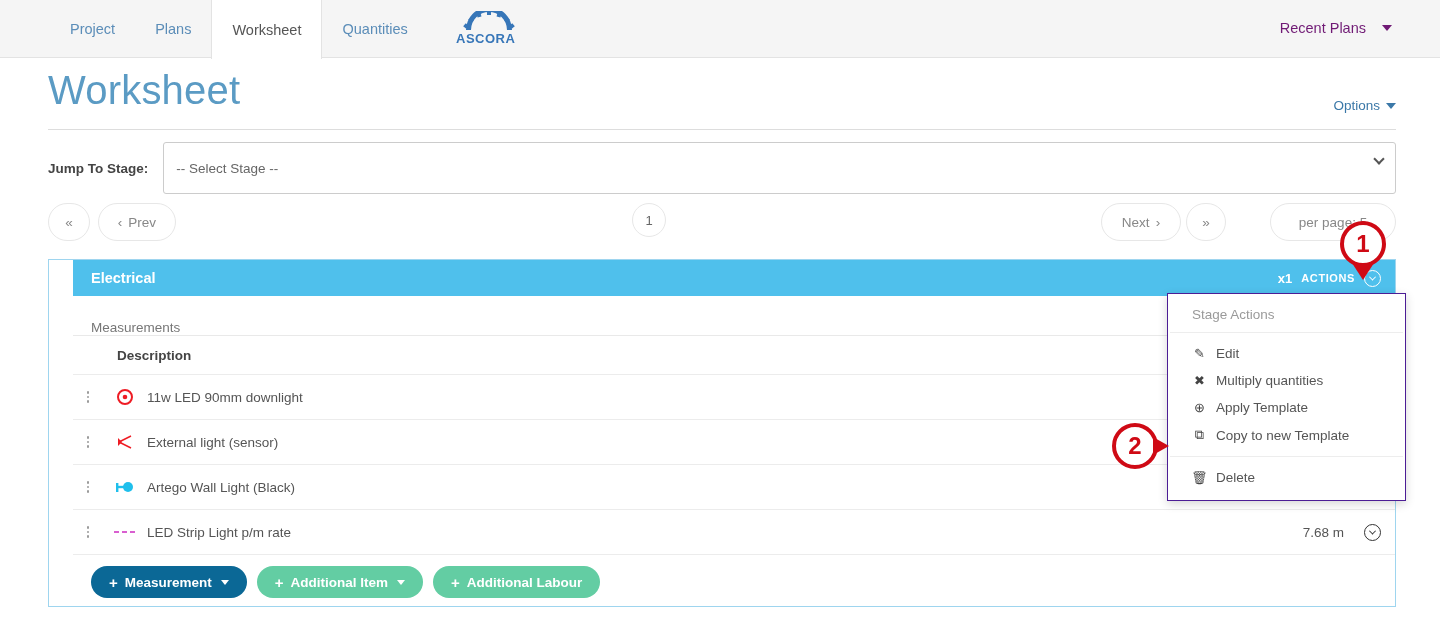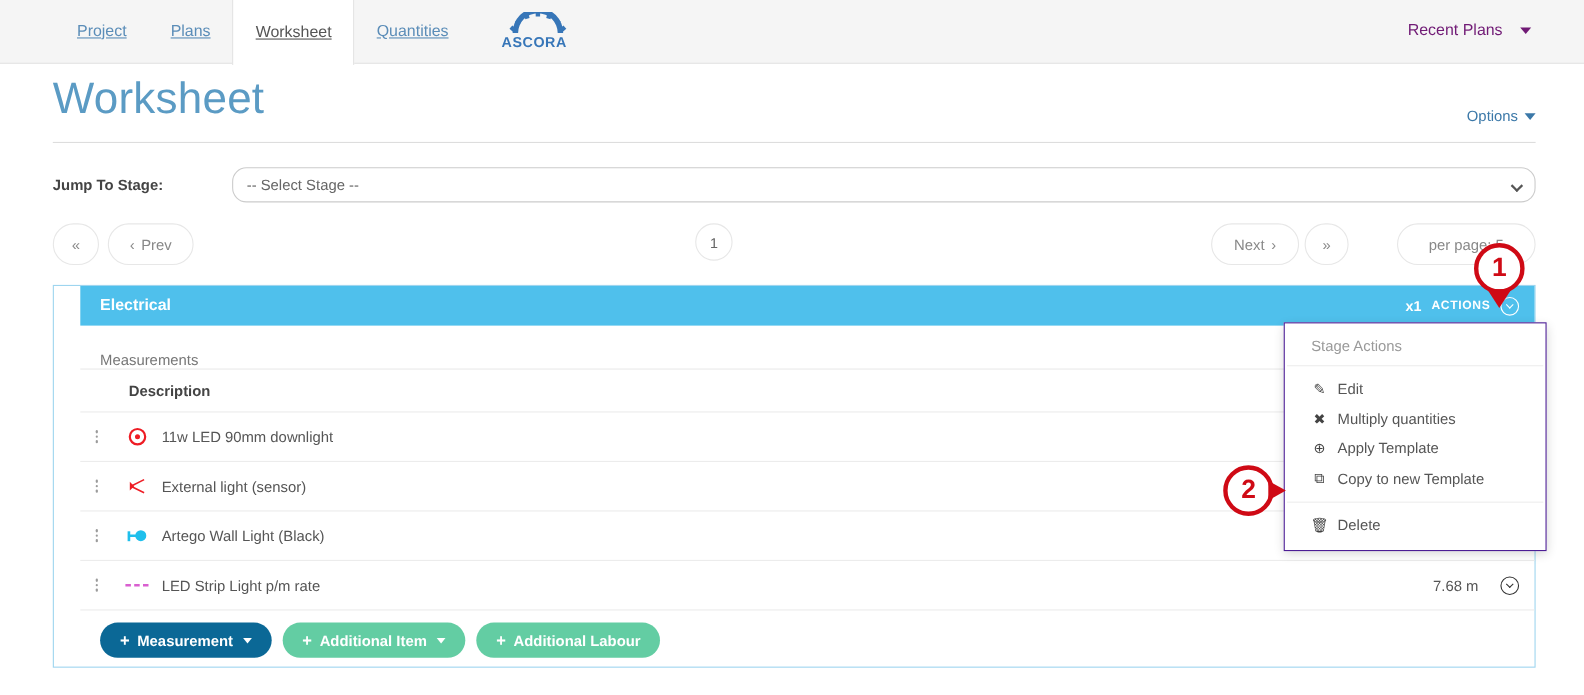--- a/index.html
+++ b/index.html
@@ -23,21 +23,20 @@
   .nav-tabs{
     position:absolute; left:50px; top:0; height:58px;
     display:flex; align-items:stretch;
   }
   .nav-tab{
     display:flex; align-items:center; justify-content:center;
     padding:0 20px; height:58px;
     color:#5b8db8; font-size:14.5px;
     cursor:pointer;
     background:transparent;
-    text-decoration:underline;
   }
   .nav-tab.active{
     background:#ffffff;
     color:#555;
     border-left:1px solid #e3e3e3;
     border-right:1px solid #e3e3e3;
     height:59px;
   }
   .logo-wrap{
     display:flex; align-items:center; padding:0 22px; height:58px;
@@ -68,29 +67,29 @@
   }
   .options-link{
     position:absolute; right:0; top:26px;
     display:flex; align-items:center; gap:6px;
     color:#3b78a8; font-size:13.5px; cursor:pointer;
   }
 
   
   .jump-row{
     position:absolute; left:48px; top:151px; width:1348px; height:34px;
-    display:flex; align-items:center;gap:48px;
+    display:flex; align-items:center;
   }
   .jump-label{
     font-weight:bold; color:#444; font-size:13.5px; white-space:nowrap;
     margin-right:15px;
   }
   .stage-select{
-    flex:1; height:32px; border:1px solid #ccc; background:#fff;
-    border-radius:13px; position:relative;
+    flex:1; height:52px; border:1px solid #ccc; background:#fff;
+    border-radius:3px; position:relative;
     display:flex; align-items:center; padding:0 12px;
     color:#666; font-size:13.5px; cursor:pointer;
   }
   .stage-select .chev{
     position:absolute; right:12px; top:12px;
     width:8px;height:8px;border-right:2px solid #555;border-bottom:2px solid #555;
     transform:rotate(45deg);
   }
 
   

